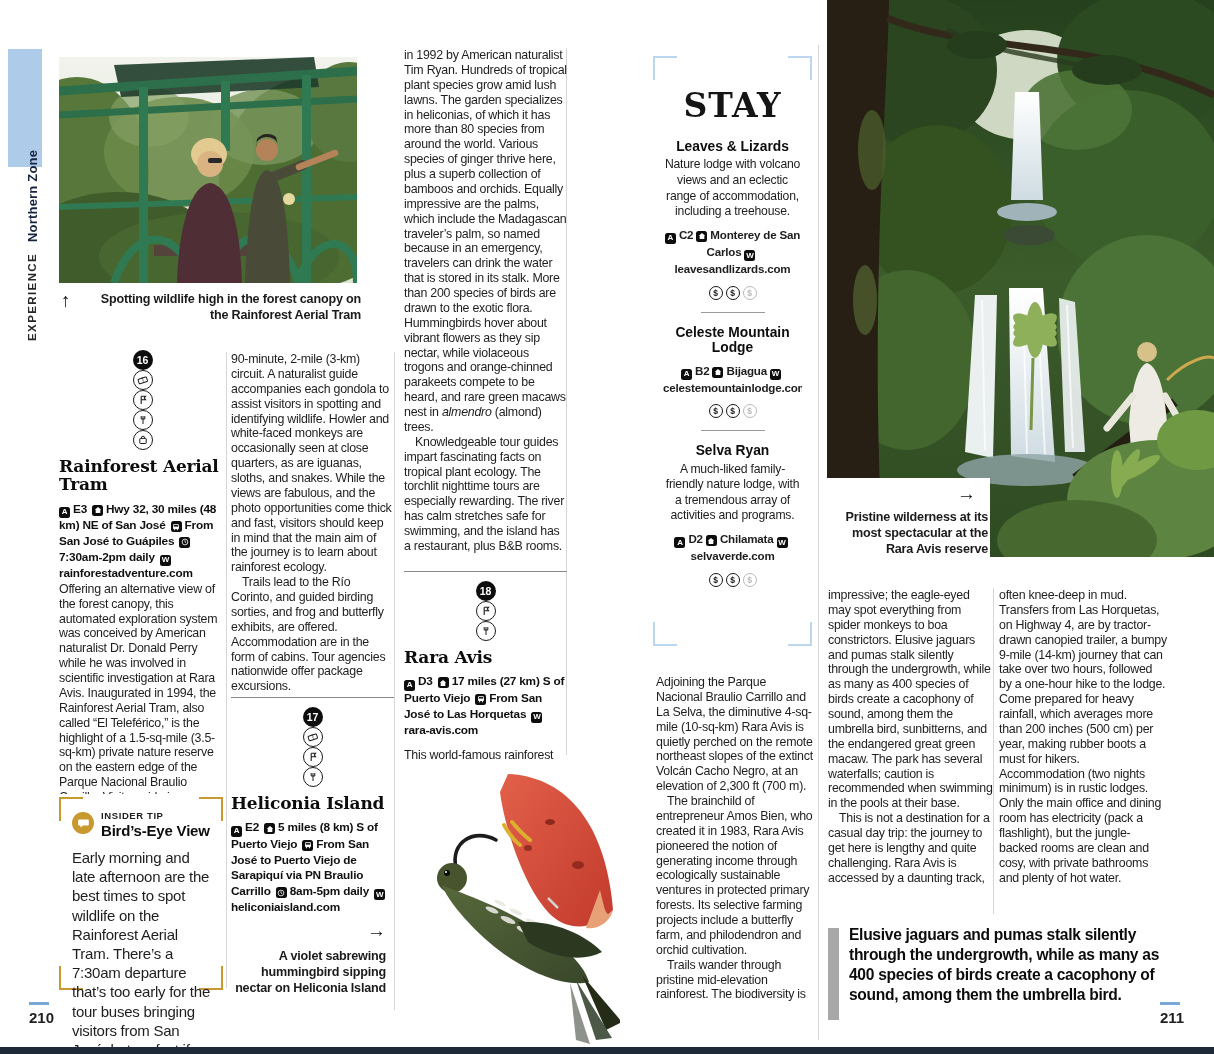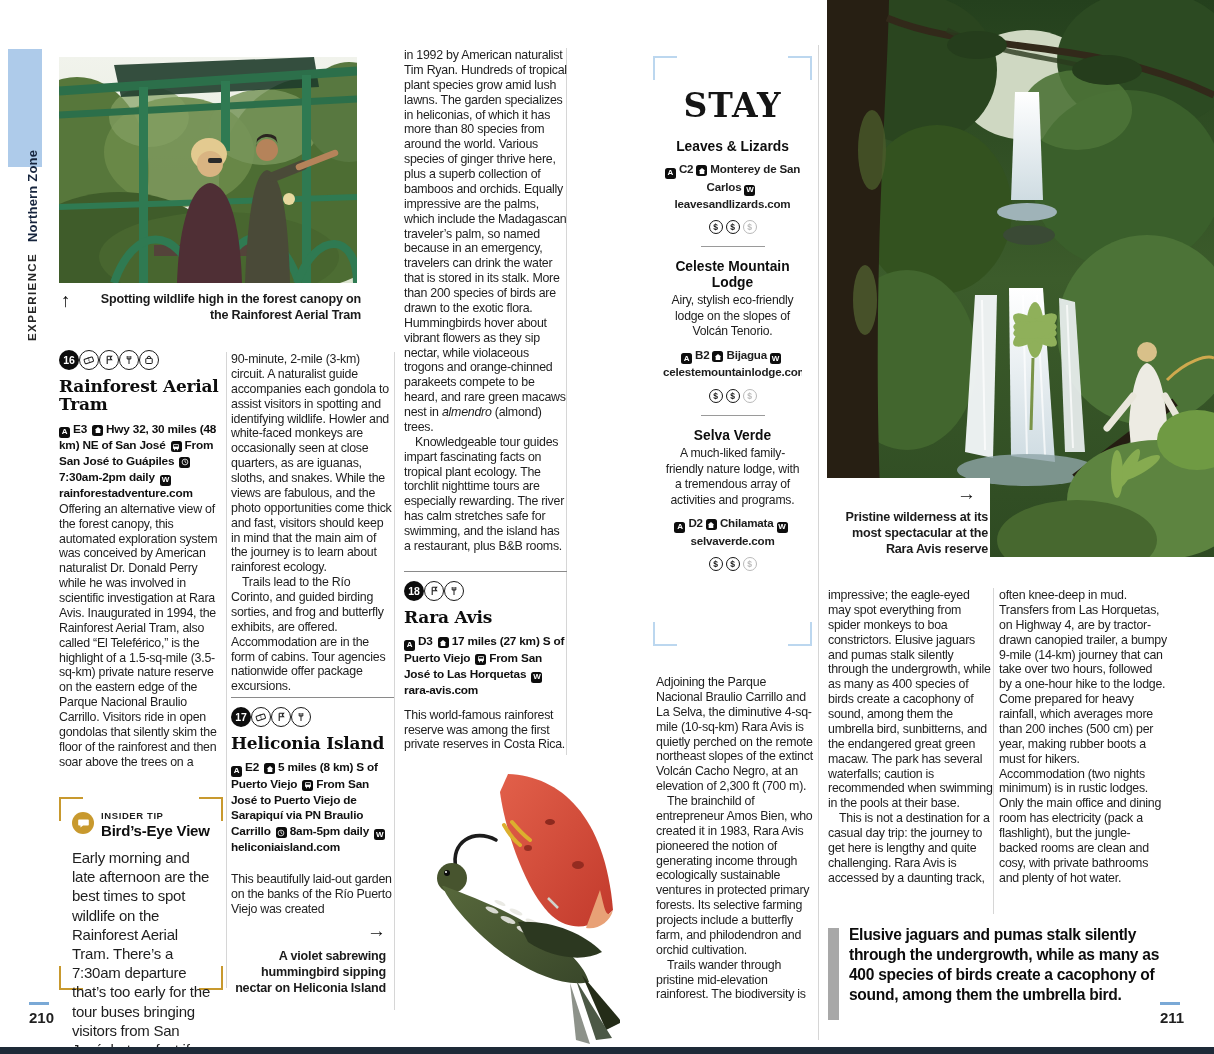--- a/index.html
+++ b/index.html
@@ -12,21 +12,21 @@
   .body-text p{margin:0;}
   .body-text p + p{text-indent:11px;}
   .listing-title{font-family:"DejaVu Serif",serif;font-weight:bold;font-size:17px;
                  line-height:1.08;color:#0d0d0d;letter-spacing:-0.2px;margin-top:7px;}
   .info{font-weight:bold;font-size:11.8px;line-height:1.34;color:#101010;letter-spacing:-0.2px;margin-top:8px;}
   .info .txt{margin-right:5px;}
   .caption{font-size:12.6px;font-weight:bold;color:#1b1b1b;line-height:1.28;letter-spacing:-0.2px;text-align:right;}
   .arrow{font-size:19px;font-weight:normal;color:#111;line-height:1;}
 
   
-  .icon-row{display:flex;align-items:flex-end;}
+  .icon-row{display:flex;align-items:center;flex-direction:column;}
   .numcirc{display:inline-flex;width:20px;height:20px;border-radius:50%;background:#0d0d0d;
            color:#fff;font-size:10.5px;font-weight:bold;align-items:center;justify-content:center;}
   .actcirc{display:inline-flex;width:20px;height:20px;border-radius:50%;border:1.4px solid #1a1a1a;
            align-items:center;justify-content:center;background:#fff;box-sizing:border-box;}
   .ib{display:inline-flex;width:11px;height:11px;background:#0d0d0d;border-radius:2.5px;color:#fff;
       font-size:8px;font-weight:bold;align-items:center;justify-content:center;
       vertical-align:-1.5px;margin-right:3px;}
 
   
   .vrule{position:absolute;width:1px;background:#d6d6d6;}
@@ -395,61 +395,61 @@
   <div class="abs cornerbox staybox">
     <span class="c tl"></span>
       <span class="c tr"></span>
       <span class="c bl"></span>
       <span class="c br"></span>
     <div class="stay-inner">
       <div class="stay-title">STAY</div>
 
       <div>
         <div class="stay-name">Leaves &amp; Lizards</div>
+        <div class="stay-desc">Nature lodge with volcano views and an eclectic range of accommodation, including a treehouse.</div>
         <div class="stay-info">
           <span class="ib">A</span><span class="txt">C2</span>
           <span class="ib">
               <svg width="8" height="8" viewBox="0 0 10 10">
                 <path d="M5 1.2 L9 4.6 H7.9 V8.8 H2.1 V4.6 H1 Z" fill="#fff"></path>
               </svg>
             </span><span class="txt">Monterey de San Carlos</span>
           <span class="ib">W</span><span class="txt">leavesandlizards.com</span>
         </div>
         <div class="price">
           <span class="pc">$</span>
           <span class="pc">$</span>
           <span class="pc dim">$</span>
         </div>
       </div>
 
       <div class="stay-div"></div>
 
       <div>
         <div class="stay-name">Celeste Mountain Lodge</div>
-        <div class="stay-desc">Airy, stylish eco-friendly lodge on the slopes of Volcán Tenorio.</div>
         <div class="stay-info">
           <span class="ib">A</span><span class="txt">B2</span>
           <span class="ib">
               <svg width="8" height="8" viewBox="0 0 10 10">
                 <path d="M5 1.2 L9 4.6 H7.9 V8.8 H2.1 V4.6 H1 Z" fill="#fff"></path>
               </svg>
             </span><span class="txt">Bijagua</span>
           <span class="ib">W</span><span class="txt">celestemountainlodge.com</span>
         </div>
         <div class="price">
           <span class="pc">$</span>
           <span class="pc">$</span>
           <span class="pc dim">$</span>
         </div>
       </div>
 
       <div class="stay-div"></div>
 
       <div>
-        <div class="stay-name">Selva Verde</div>
+        <div class="stay-name">Selva Ryan</div>
         <div class="stay-desc">A much-liked family-friendly nature lodge, with a tremendous array of activities and programs.</div>
         <div class="stay-info">
           <span class="ib">A</span><span class="txt">D2</span>
           <span class="ib">
               <svg width="8" height="8" viewBox="0 0 10 10">
                 <path d="M5 1.2 L9 4.6 H7.9 V8.8 H2.1 V4.6 H1 Z" fill="#fff"></path>
               </svg>
             </span><span class="txt">Chilamata</span>
           <span class="ib">W</span><span class="txt">selvaverde.com</span>
         </div>

